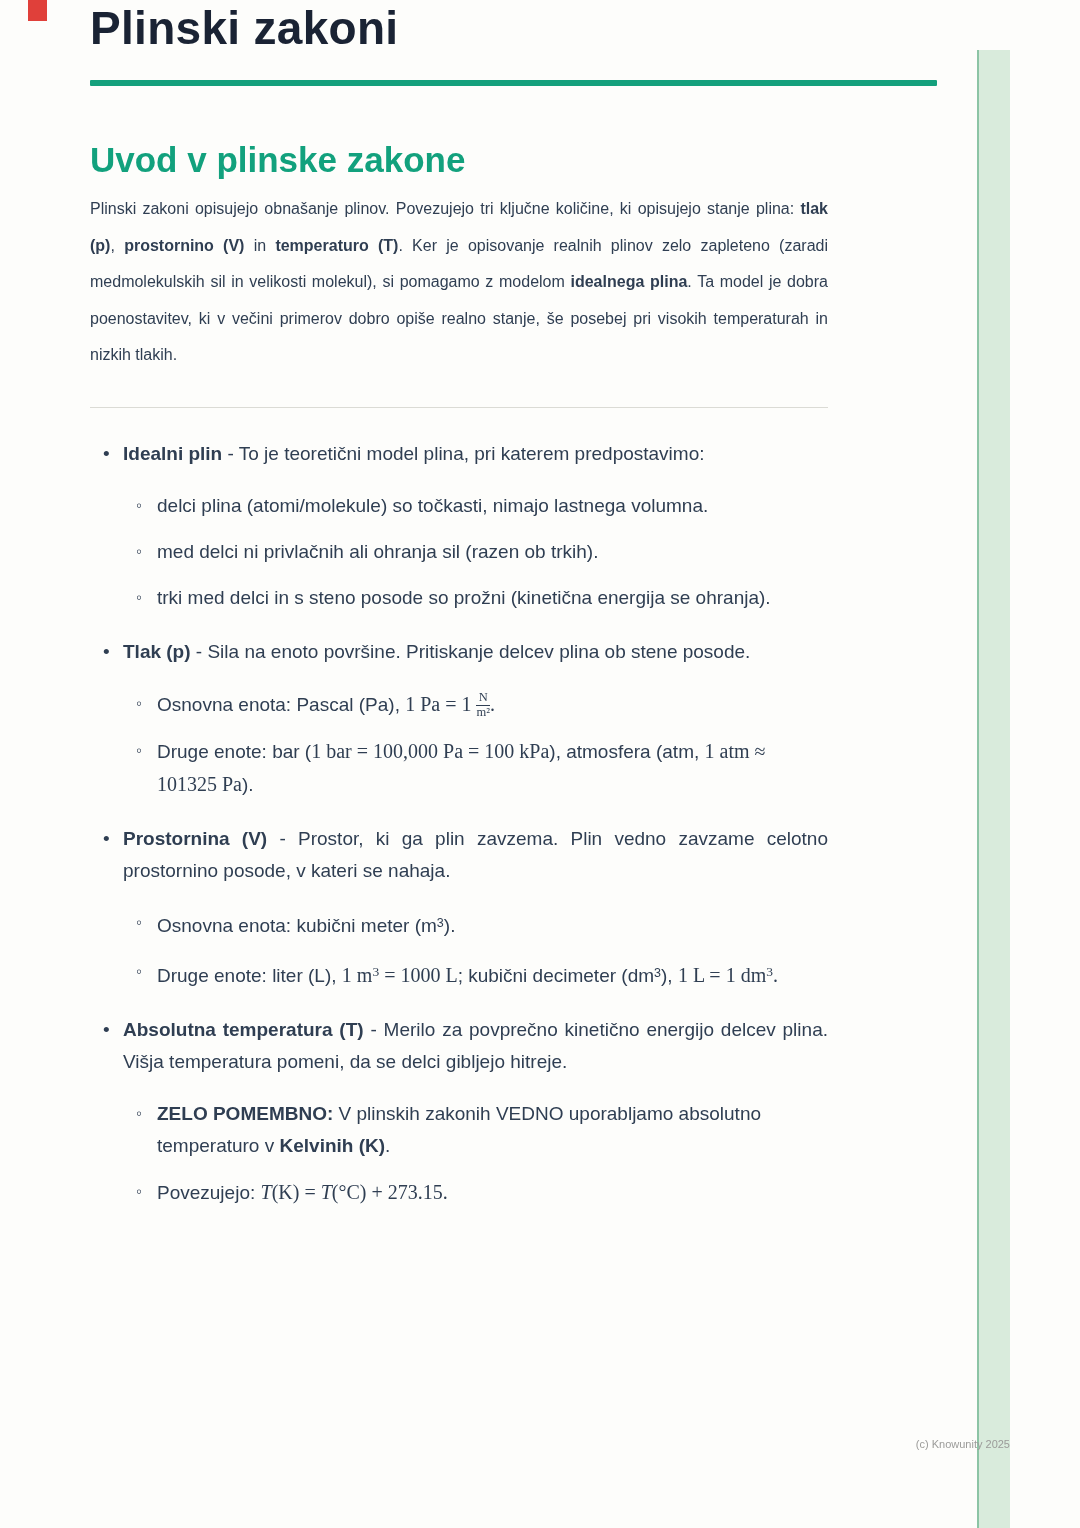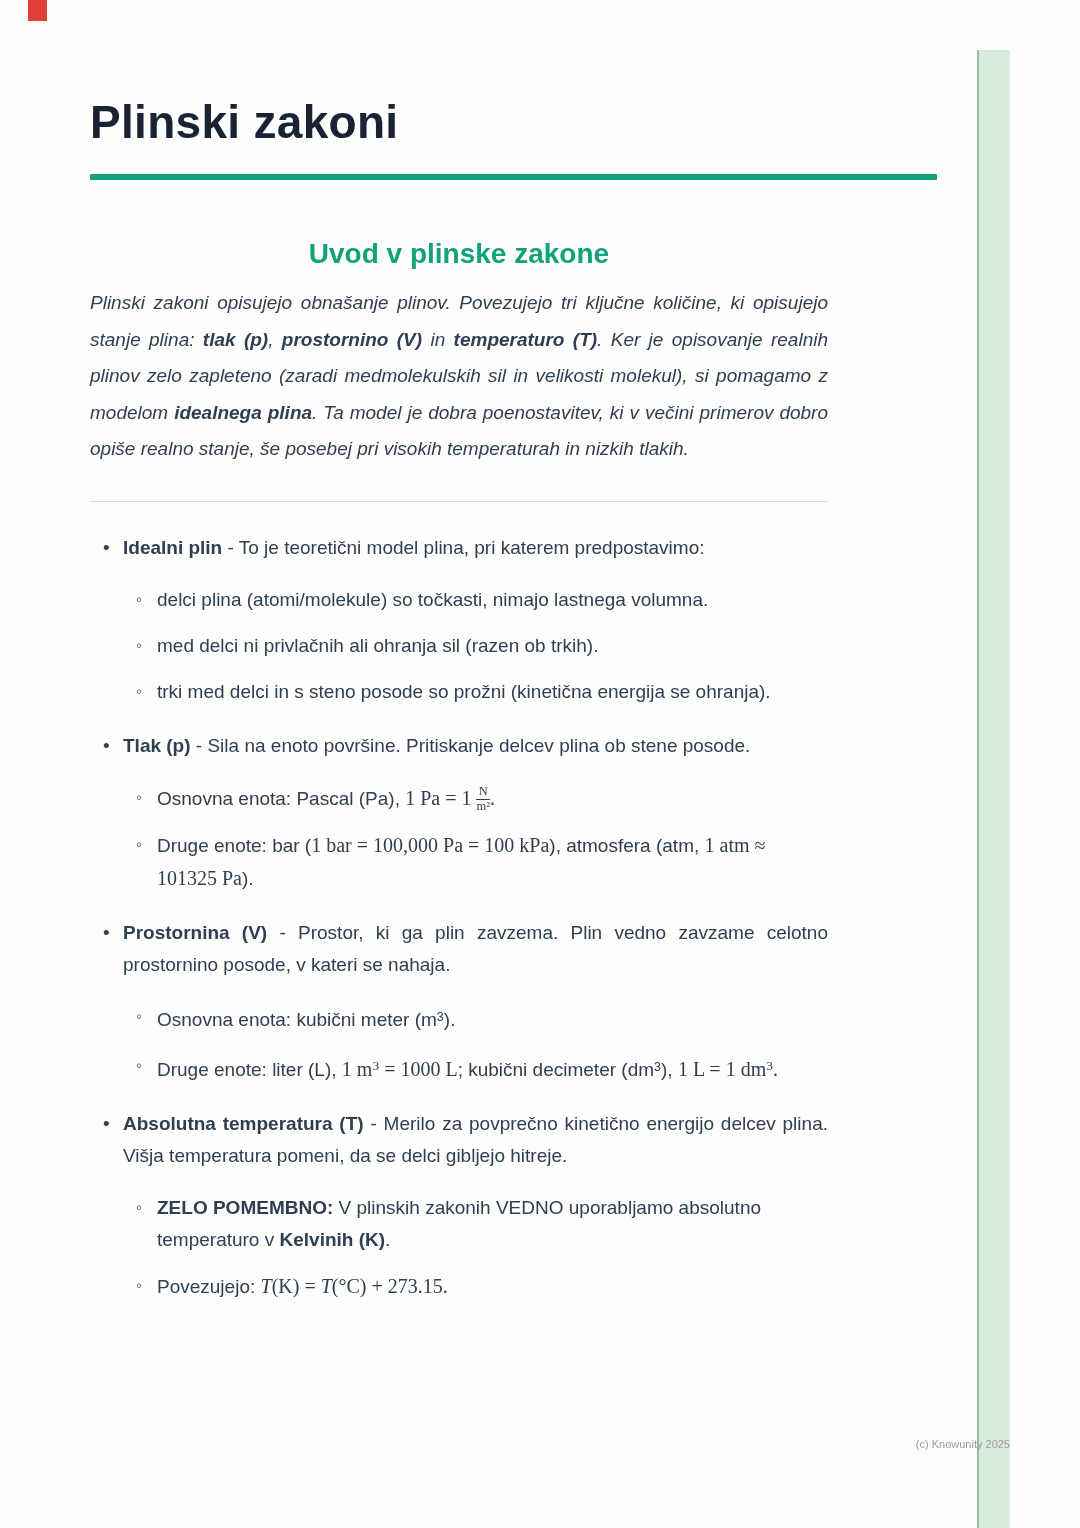--- a/index.html
+++ b/index.html
@@ -26,50 +26,47 @@
     background: #d9ebdc;
     border-left: 2px solid #8cc4a5;
   }
   .content {
     position: absolute;
     left: 90px; top: 0;
     width: 738px;
   }
   h1 {
     margin: 0;
-    padding-top: 94px;
     font-size: 46px;
     line-height: 56px;
     font-weight: 700;
     color: #1a2334;
     letter-spacing: 0.3px;
   }
   .title-rule {
     width: 847px;
     height: 6px;
     background: #14a07c;
     margin-top: 24px;
     border-radius: 1px;
   }
   h2 {
     margin: 0;
-    font-size: 28px;
+    font-size: 35px;
     line-height: 34px;
     font-weight: 700;
     color: #12a17d;
-    text-align: center;
   }
   .h2-intro { margin-top: 57px; }
   .h2-concepts { margin-top: 30px; }
   .intro {
     margin: 14px 0 0;
-    font-size: 19px;
+    font-size: 16px;
     line-height: 36.5px;
     text-align: justify;
-    font-style: italic;
   }
   .divider {
     border: none;
     border-top: 1px solid #dbdbd5;
     margin: 33px 0 0;
   }
   .list { margin-top: 30px; }
   .item { margin-top: 22px; }
   .item:first-child { margin-top: 0; }
   .row { display: flex; align-items: flex-start; }

